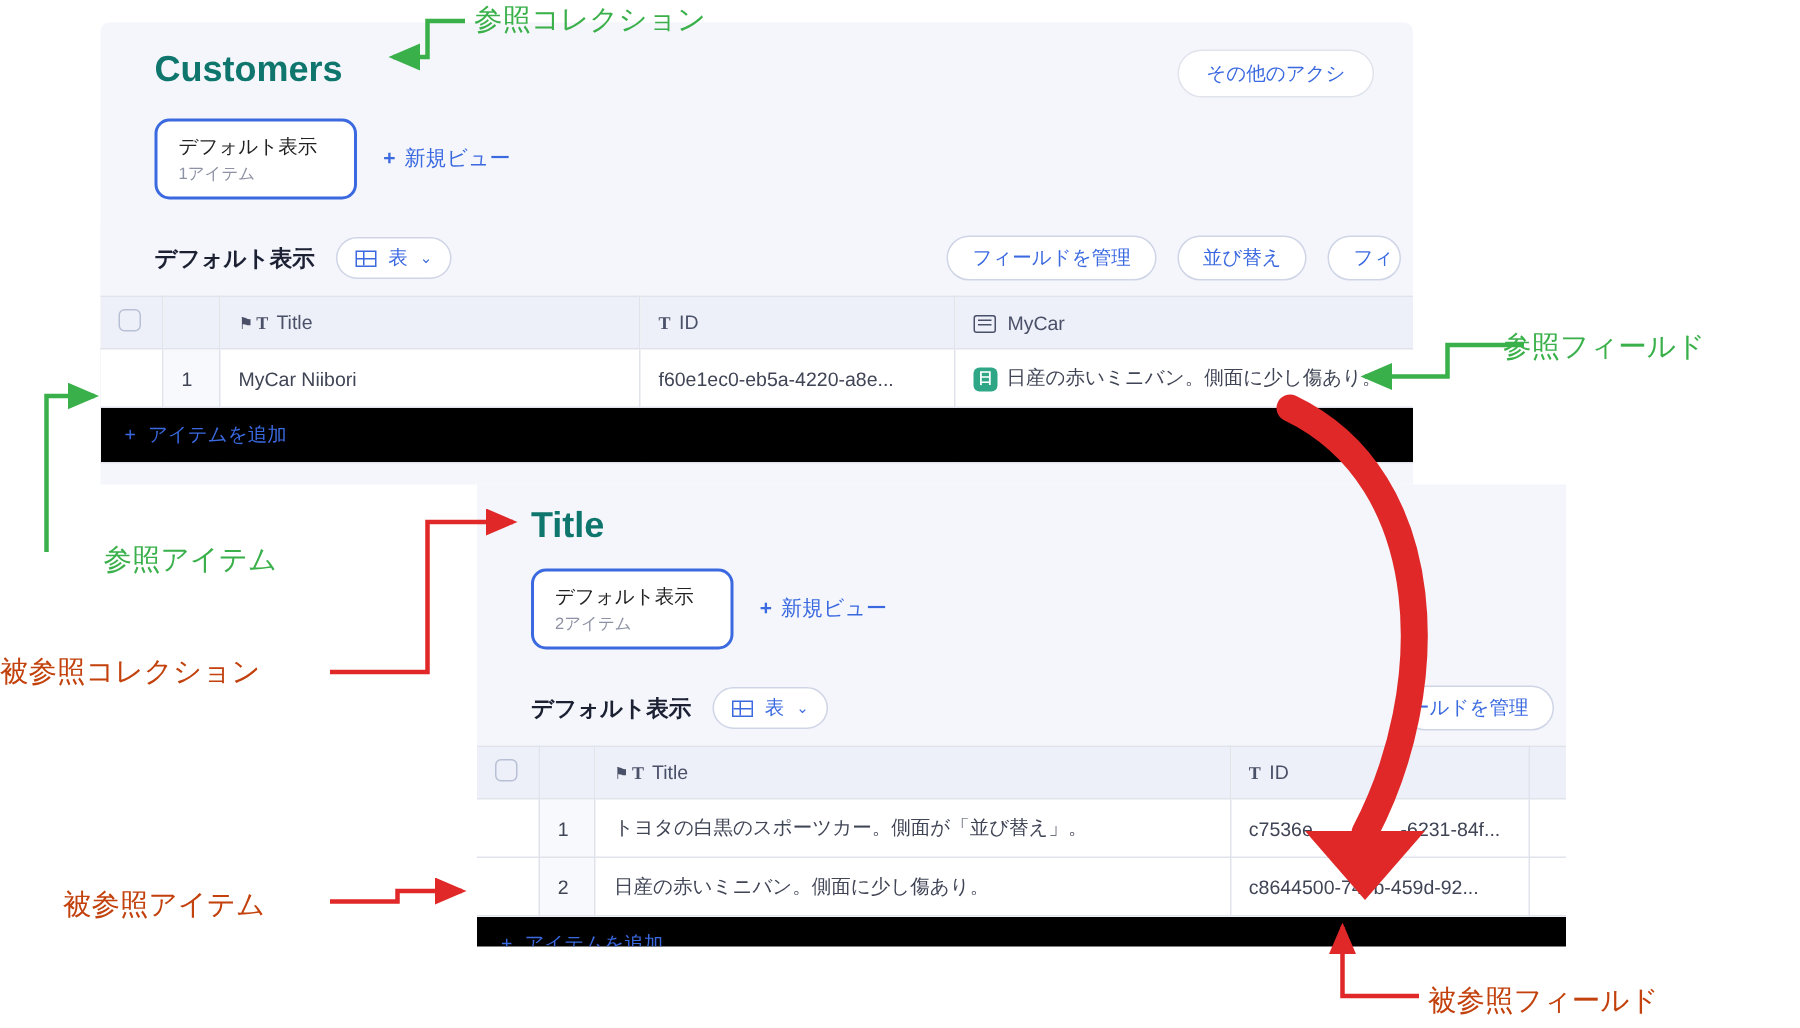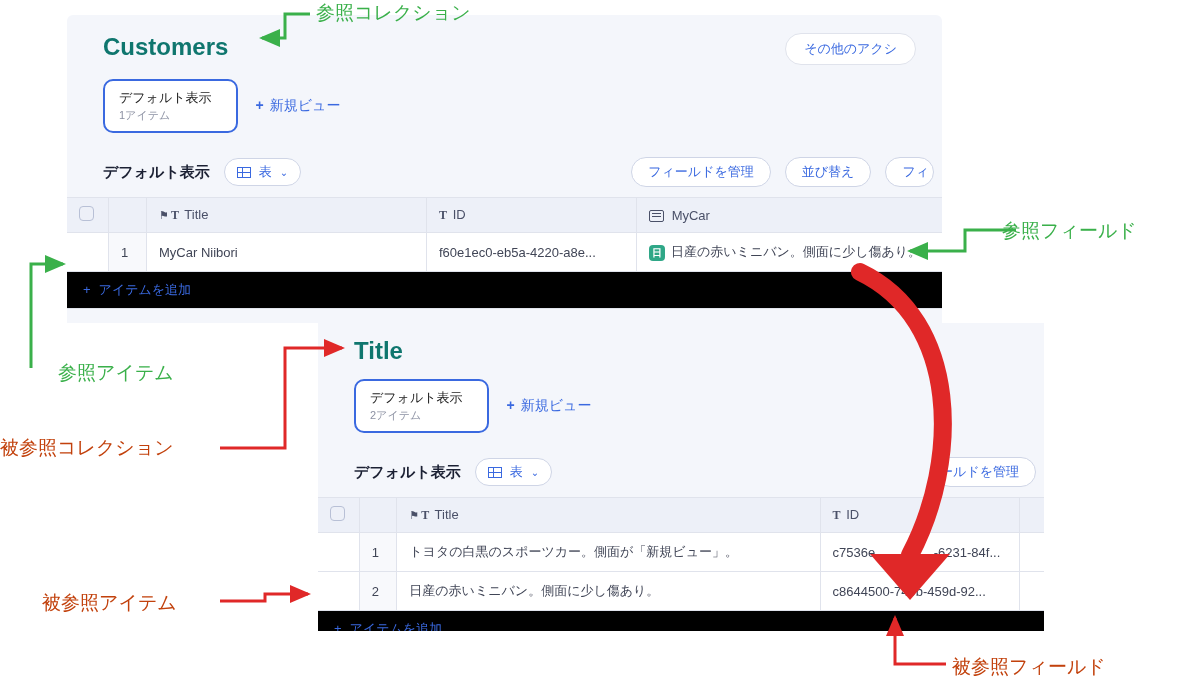--- a/index.html
+++ b/index.html
@@ -212,40 +212,40 @@
         <tr>
       <th class="col-check"><span class="checkbox"></span></th>
       <th class="col-idx"></th>
       <th><span class="icon-flag">⚑</span><span class="icon-txt">T</span> <span>Title</span></th>
       <th><span class="icon-txt">T</span> <span>ID</span></th>
       <th></th>
     </tr>
     <tr>
       <td class="col-check"></td>
       <td class="col-idx">1</td>
-      <td>トヨタの白黒のスポーツカー。側面が「新規ビュー」。</td>
+      <td>トヨタの白黒のスポーツカー。側面が「並び替え」。</td>
       <td><span>c7536e</span><span style="visibility:hidden">xxxxxxxxx</span><span>-6231-84f...</span></td>
       <td></td>
     </tr>
     <tr>
       <td class="col-check"></td>
       <td class="col-idx">2</td>
       <td>日産の赤いミニバン。側面に少し傷あり。</td>
       <td>c8644500-749b-459d-92...</td>
       <td></td>
     </tr>
     <tr class="add-row">
       <td colspan="5"><span class="plus">+</span><span>アイテムを追加</span></td>
     </tr>
   </tbody>
     </table>
 </div>
 
 <div class="annot" style="left:316px; top:0px;">参照コレクション</div>
-<div class="annot" style="left:58px; top:360px;">参照アイテム</div>
+<div class="annot" style="left:69px; top:360px;">参照アイテム</div>
 <div class="annot" style="left:1002px; top:218px;">参照フィールド</div>
 <div class="annot red" style="left:0px; top:435px;">被参照コレクション</div>
 <div class="annot red" style="left:42px; top:590px;">被参照アイテム</div>
 <div class="annot red" style="left:952px; top:654px;">被参照フィールド</div>
 
 <svg class="arrow" style="left:0;top:0;" width="1200" height="685">
   <defs>
     <marker id="ag" markerWidth="8" markerHeight="8" refX="6" refY="3" orient="auto">
       <path d="M0,0 L7,3 L0,6 Z" fill="#3ab04a"></path>
     </marker>

